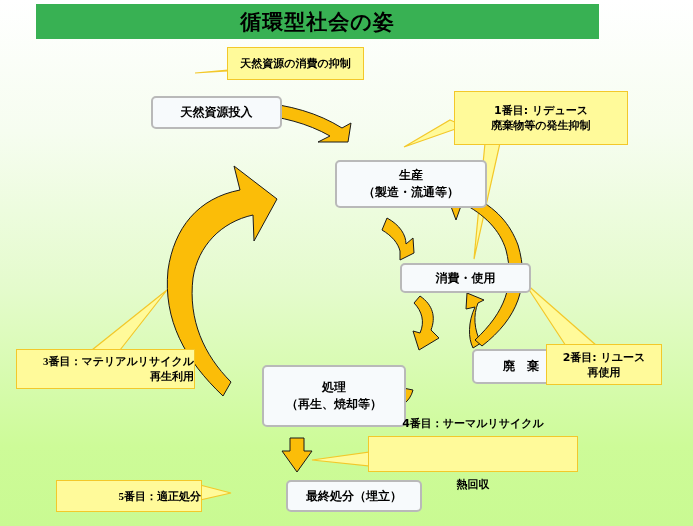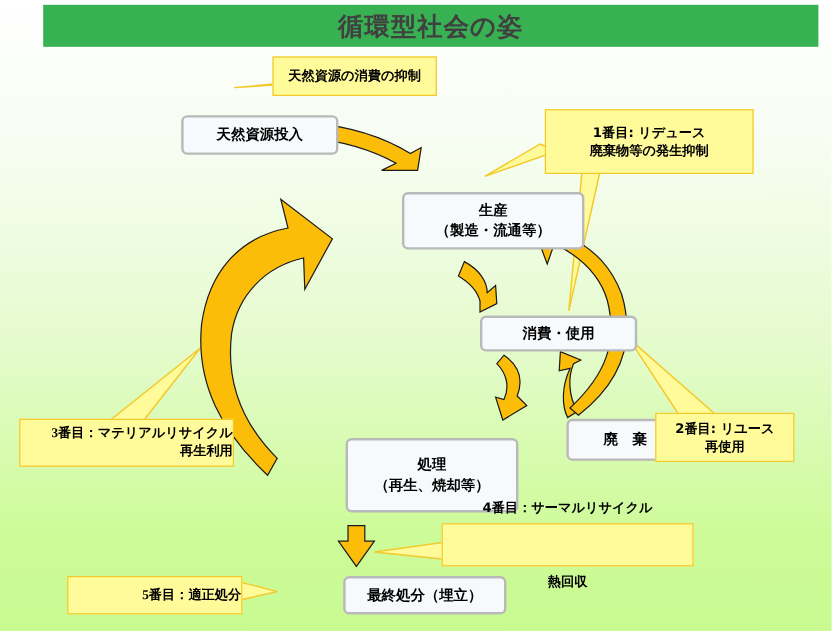--- a/index.html
+++ b/index.html
@@ -2,22 +2,22 @@
 <html><head>
 <meta charset="utf-8">
 <style>
   html, body { margin:0; padding:0; }
   body {
     width:693px; height:526px; position:relative; overflow:hidden;
     background: linear-gradient(to bottom, #ffffff 0%, #f6fdf0 25%, #e4fbcc 55%, #cdfb98 85%, #c9fa92 100%);
     font-family: "DejaVu Sans", "Liberation Sans", sans-serif;
   }
   .title-bar {
-    position:absolute; left:36px; top:4px; width:646px; height:35px;
-    background:#38b153; color:#404040; font-weight:bold; font-size:21px;
+    position:absolute; left:36px; top:4px; width:563px; height:35px;
+    background:#38b153; color:#000000; font-weight:bold; font-size:21px;
     display:flex; align-items:center; justify-content:center; letter-spacing:1px;
   }
   svg.diagram { position:absolute; left:0; top:0; }
   .node {
     position:absolute; background:#f7fafc; border:2px solid #b9b9b9; border-radius:5px;
     box-sizing:border-box; display:flex; flex-direction:column; align-items:center; justify-content:center;
     font-weight:bold; font-size:12px; color:#000; text-align:center; line-height:17px;margin-left:48px;
   }
   .callout {
     position:absolute; background:#fffa9a; border:1.5px solid #f3c82a; box-sizing:border-box;
@@ -58,21 +58,21 @@
 <div class="node" style="left:287px;top:160px;width:152px;height:48px;">
   <span>生産</span>
   <span>（製造・流通等）</span>
 </div>
 <div class="node" style="left:352px;top:263px;width:131px;height:30px;">
   <span>消費・使用</span>
 </div>
 <div class="node" style="left:424px;top:349px;width:98px;height:35px;">
   <span>廃　棄</span>
 </div>
-<div class="node" style="left:240px;top:365px;width:144px;height:62px;">
+<div class="node" style="left:214px;top:365px;width:144px;height:62px;">
   <span>処理</span>
   <span>（再生、焼却等）</span>
 </div>
 <div class="node" style="left:238px;top:480px;width:136px;height:32px;">
   <span>最終処分（埋立）</span>
 </div>
 
 <div class="callout center" style="left:227px;top:47px;width:137px;height:33px;">
   <span>天然資源の消費の抑制</span>
 </div>

